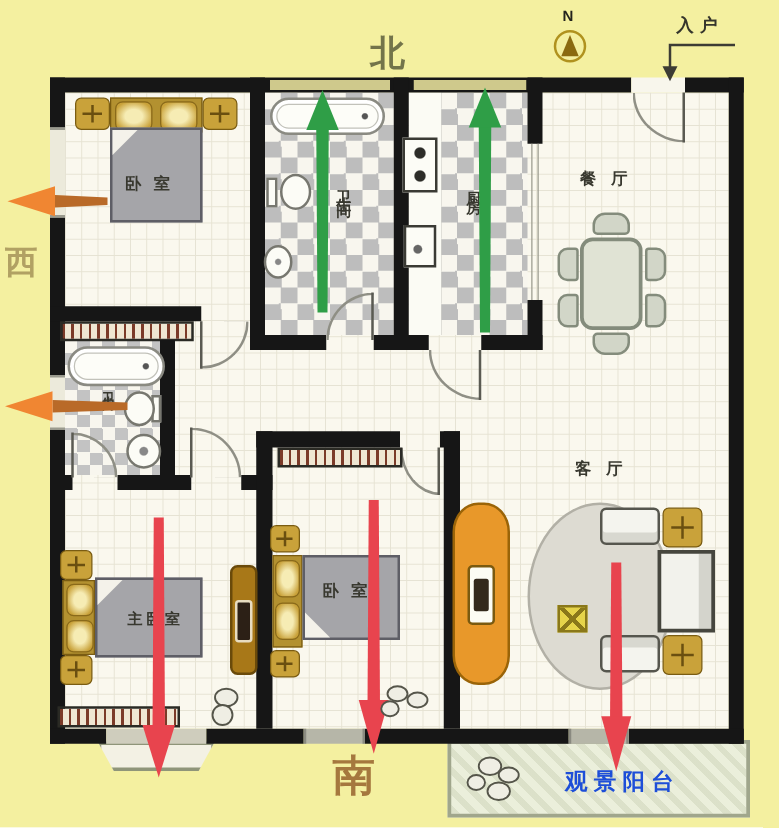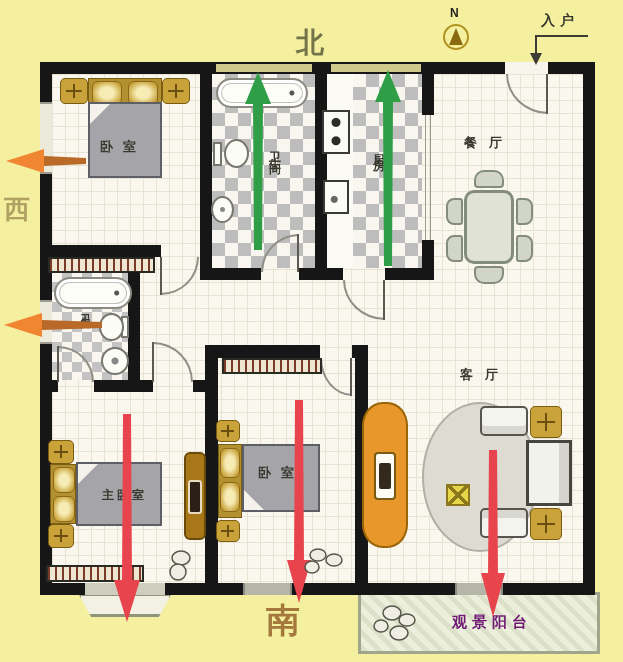--- a/index.html
+++ b/index.html
@@ -58,21 +58,21 @@
 
 <div id="canvas">
 
   <div class="abs gridfloor" style="left:52px;top:74px;width:531px;height:509px;"></div>
   <div class="abs checker" style="left:212px;top:74px;width:103px;height:194px;"></div>
   <div class="abs" style="left:327px;top:74px;width:26px;height:194px;background:#fbfbf4;border-right:1px solid #b0b0a6;"></div>
   <div class="abs checker" style="left:353px;top:74px;width:69px;height:194px;"></div>
   <div class="abs checker-sm" style="left:52px;top:272px;width:76px;height:108px;"></div>
 
   <div class="abs" style="left:358px;top:592px;width:242px;height:62px;box-sizing:border-box;border:3px solid #a0a68c;background:#ebefdb;background-image:repeating-linear-gradient(45deg,rgba(150,160,120,0.18) 0 5px,transparent 5px 11px);"></div>
-  <div class="roomlabel" style="left:452px;top:613px;font-size:15px;letter-spacing:5px;color:#701a75;text-align:center;">观景阳台</div>
+  <div class="roomlabel" style="left:452px;top:613px;font-size:18px;letter-spacing:5px;color:#1d4ed8;text-align:center;">观景阳台</div>
 
   <div class="abs" style="left:78px;top:593px;width:94px;height:24px;background:#f3f1e4;border:3px solid #8f9579;box-sizing:border-box;clip-path:polygon(0 0,100% 0,86% 100%,14% 100%);"></div>
 
   <div class="wall" style="left:40px;top:62px;width:465px;height:12px;"></div>
   <div class="wall" style="left:548px;top:62px;width:47px;height:12px;"></div>
   <div class="abs" style="left:505px;top:62px;width:43px;height:12px;background:#f8f6ec;"></div>
   <div class="winstrip" style="left:216px;top:64px;width:96px;height:8px;"></div>
   <div class="winstrip" style="left:331px;top:64px;width:90px;height:8px;"></div>
   <div class="wall" style="left:40px;top:62px;width:12px;height:533px;"></div>
   <div class="winside" style="left:40px;top:102px;width:12px;height:72px;"></div>

